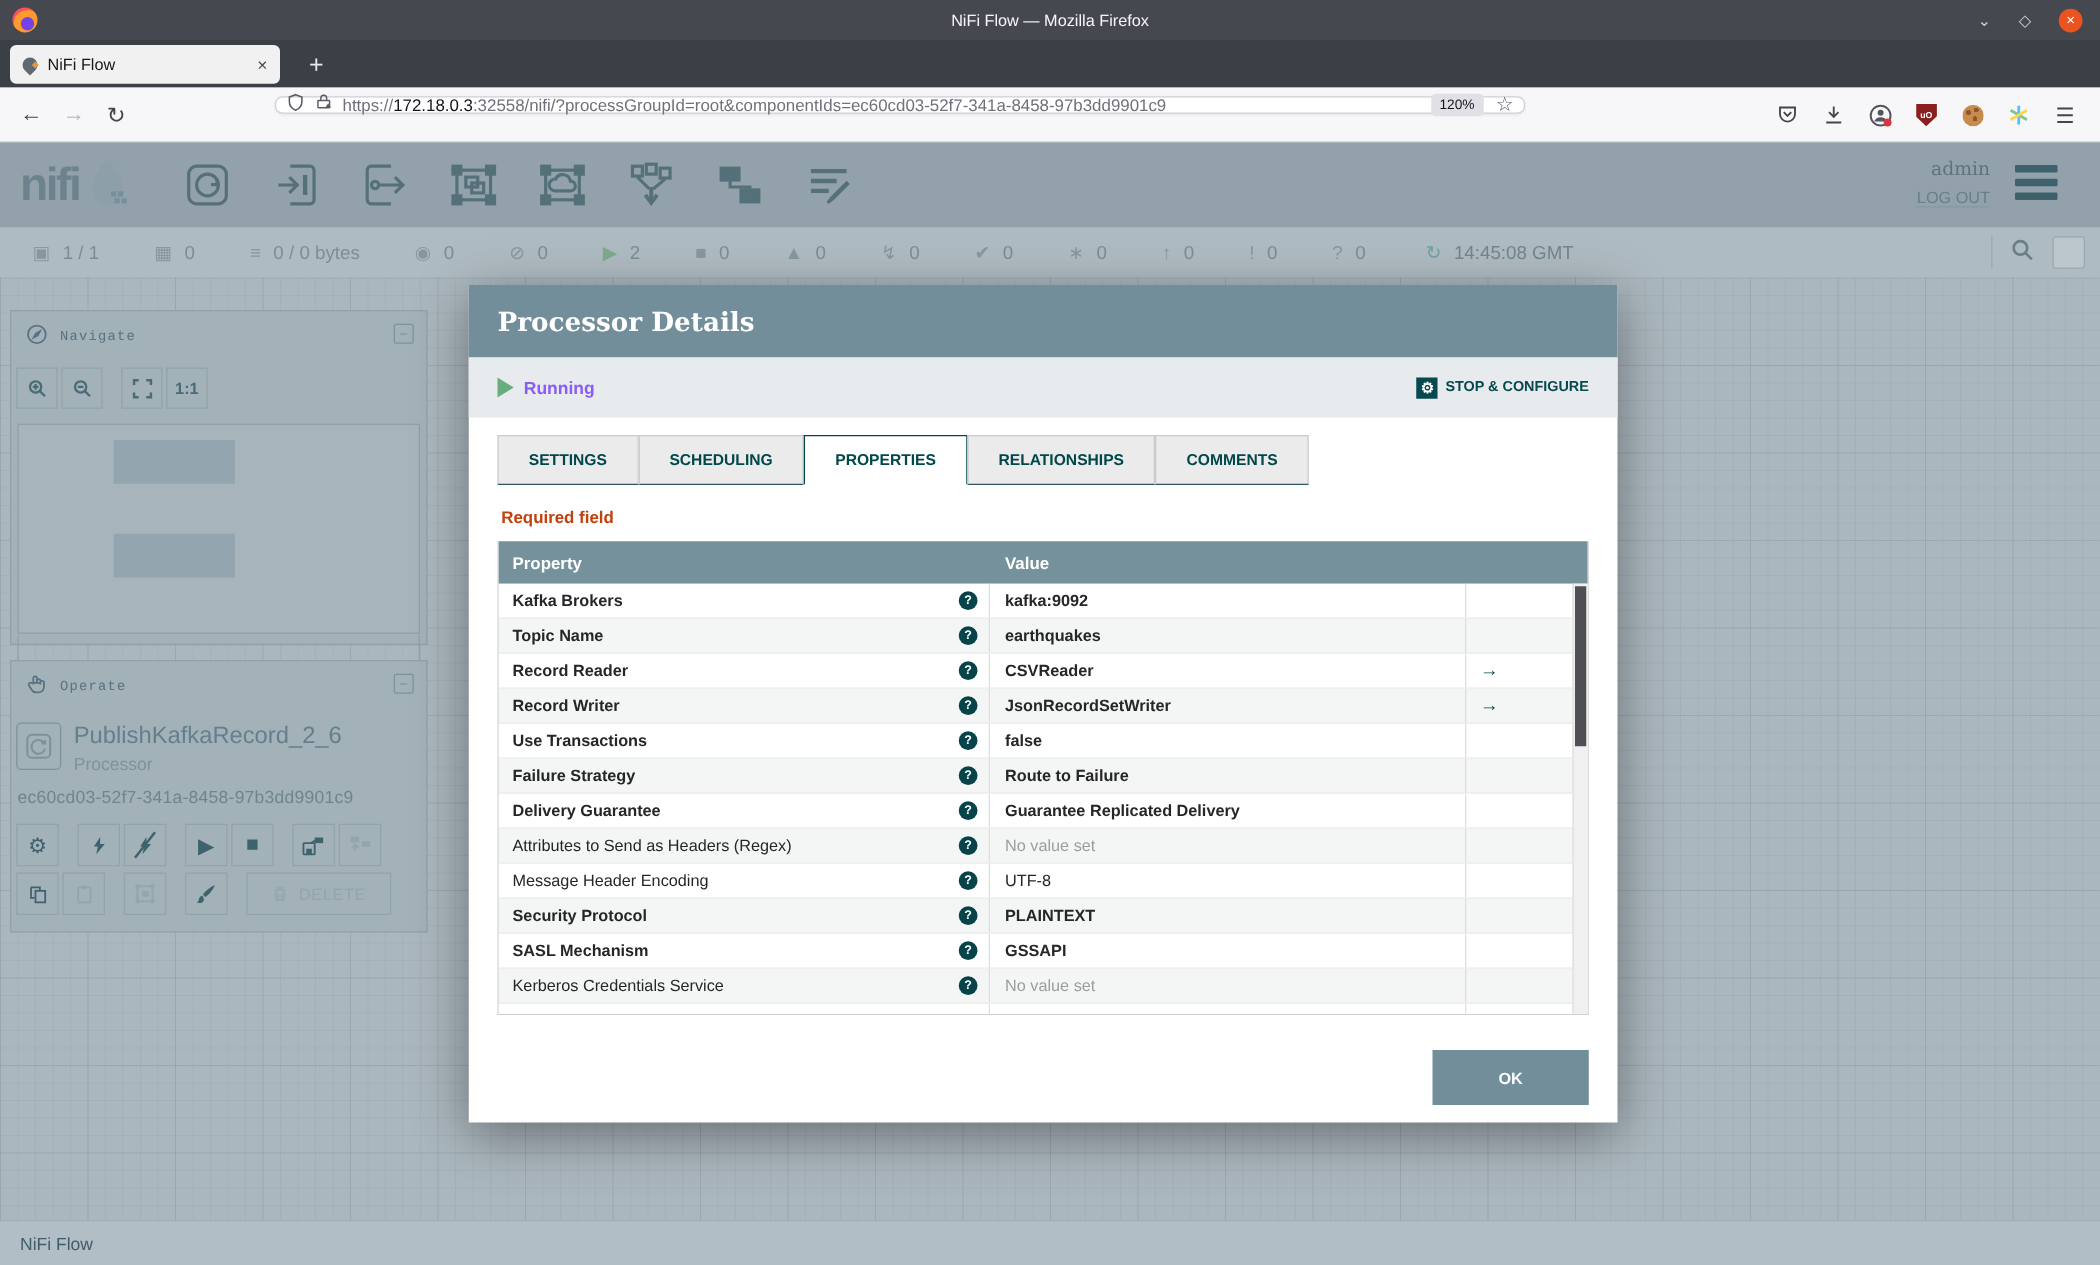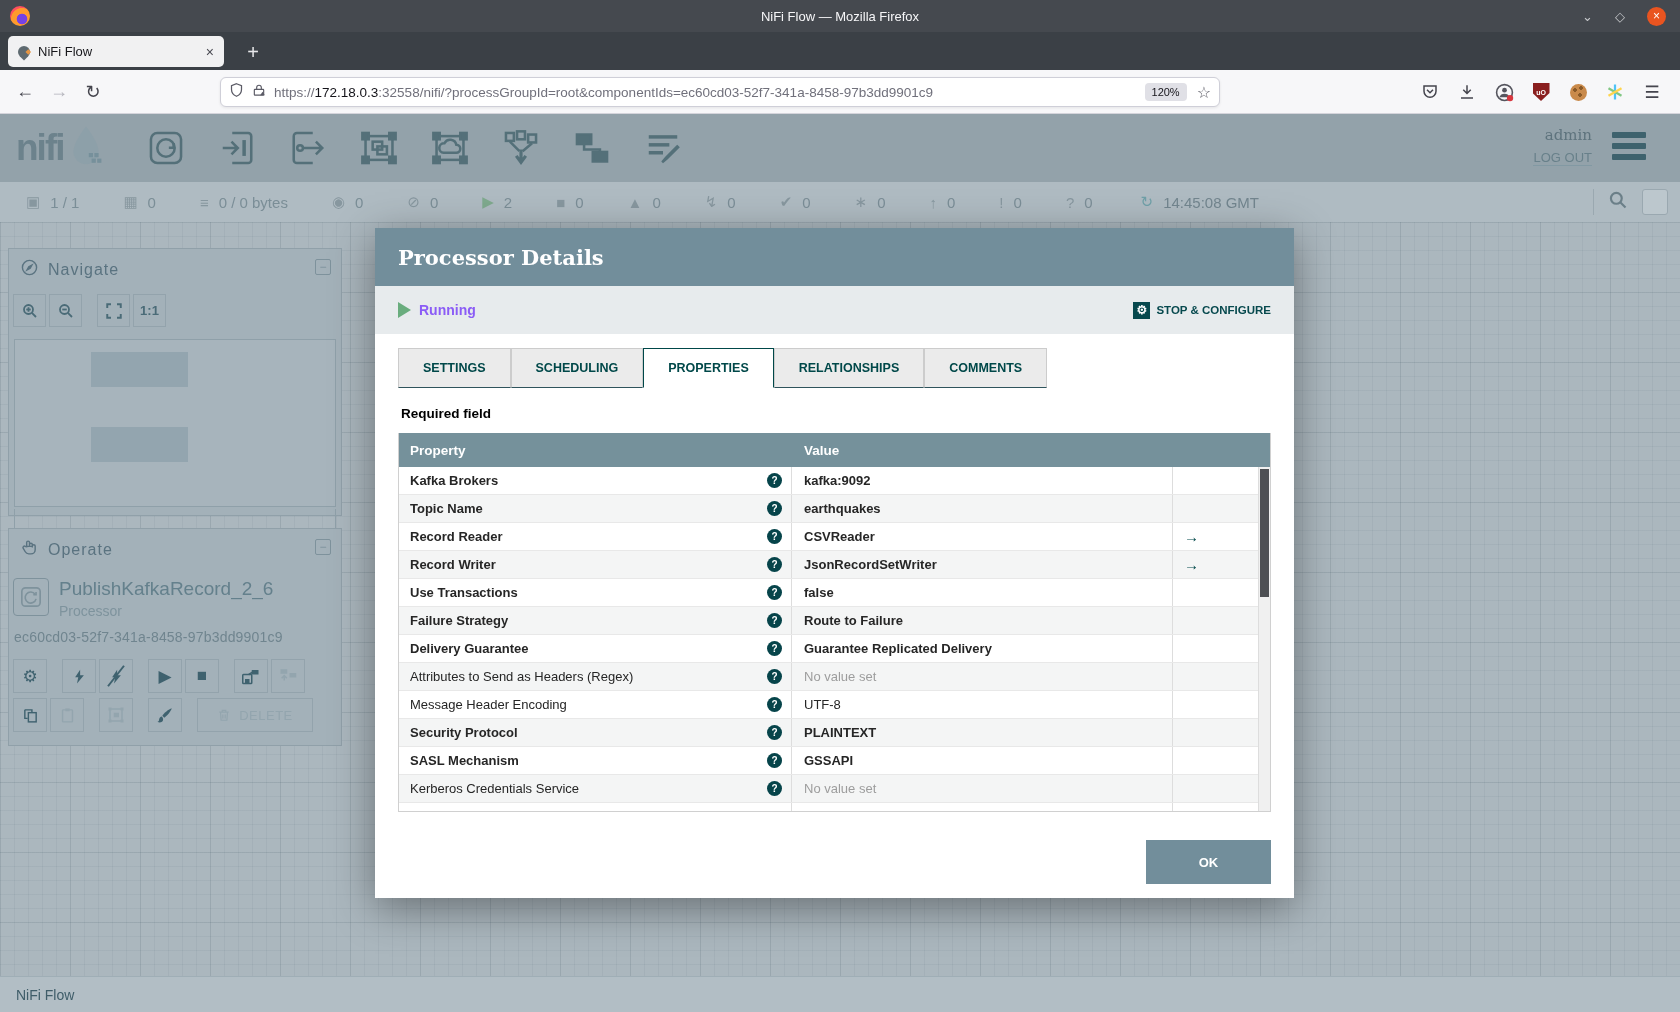--- a/index.html
+++ b/index.html
@@ -29,21 +29,21 @@
                   border-radius:50% 50% 50% 0; transform:rotate(-45deg); position:relative; }
   .favicon-drop::after { content:""; position:absolute; right:1px; bottom:1px; width:4px; height:4px; background:#E59543; }
   .newtab { position:absolute; left:240px; top:7px; width:26px; height:26px; color:#E8E8EA;
             font-size:20px; display:flex; align-items:center; justify-content:center; border-radius:4px; }
 
   
   .navbar { left:0; top:70px; width:1680px; height:44px; background:#F7F7F9;
             border-bottom:1px solid #D4D4DB; display:flex; align-items:center; }
   .nav-glyph { font-size:18px; color:#45454E; width:34px; text-align:center; }
   .nav-glyph.disabled { color:#B5B5BD; }
-  .urlbar { position:absolute; left:220px; top:7px; width:1000px; height:30px; background:#fff;
+  .urlbar { position:absolute; left:220px; top:7px; width:1000px; height:14px; background:#fff;
             border:1px solid #CFCFD8; border-radius:6px; box-shadow:0 1px 3px rgba(0,0,0,.08);
             display:flex; align-items:center; padding:0 8px; }
   .url-text { font-size:13.5px; margin-left:8px; white-space:nowrap; overflow:hidden; flex:1; }
   .url-scheme, .url-rest { color:#70707B; }
   .url-host { color:#15141A; }
   .zoom-chip { background:#E0E0E6; border-radius:4px; font-size:11px; color:#15141A;
                padding:3px 7px; margin-right:10px; }
   .star { font-size:16px; color:#5A5A64; }
   .ext-row { position:absolute; right:18px; top:0; height:44px; display:flex; align-items:center; gap:17px; }
   .ext { width:20px; height:20px; display:flex; align-items:center; justify-content:center; }
@@ -84,21 +84,21 @@
     background-image:
       linear-gradient(to right, rgba(70,90,100,.10) 1px, transparent 1px),
       linear-gradient(to bottom, rgba(70,90,100,.10) 1px, transparent 1px),
       linear-gradient(to right, rgba(70,90,100,.07) 1px, transparent 1px),
       linear-gradient(to bottom, rgba(70,90,100,.07) 1px, transparent 1px);
     background-size:70px 70px, 70px 70px, 14px 14px, 14px 14px; }
 
   
   .panel { position:absolute; background:#A3B1B9; border:1px solid #90A0A9; }
   .panel-head { display:flex; align-items:center; gap:10px; padding:10px 12px;
-                font-family:Liberation Sans, sans-serif; font-size:16px; letter-spacing:1px; color:#5A7380; }
+                font-family:Liberation Mono, monospace; font-size:11px; letter-spacing:1px; color:#5A7380; }
   .panel-collapse { position:absolute; right:10px; top:10px; width:16px; height:16px;
                     border:1px solid #7E929C; border-radius:2px; color:#7E929C; font-size:12px;
                     display:flex; align-items:center; justify-content:center; }
   .nav-buttons { display:flex; gap:3px; padding:0 4px; margin-top:4px; }
   .sq-btn { width:33px; height:33px; border:1px solid #93A3AC; display:flex; align-items:center;
             justify-content:center; color:#4A6B77; }
   .sq-btn.spaced { margin-left:12px; }
   .minimap { position:absolute; left:5px; right:5px; top:90px; height:168px;
              border:1px solid #8FA0A9; background:#A7B4BC; }
   .mini-rect { position:absolute; width:97px; height:35px; background:#93A5AF; }
@@ -138,21 +138,21 @@
   .run-label { font-size:14px; font-weight:bold; color:#8b5cf6; }
   .stopcfg { display:flex; align-items:center; gap:6px; font-size:11.5px; font-weight:bold; color:#07494E; }
   .gear-badge { width:17px; height:17px; background:#07494E; color:#fff; font-size:12px;
                 display:flex; align-items:center; justify-content:center; }
   .dlg-body { padding:14px 23px 0 23px; position:relative; }
   .tabs { display:flex; }
   .tab { height:40px; display:flex; align-items:center; justify-content:center;
          font-size:12.5px; font-weight:bold; color:#004849; background:#EBEBEB;
          border:1px solid #CCCCCC; border-bottom:1px solid #2F545C; padding:0 24px; }
   .tab.active { background:#fff; border:1px solid #004849; border-bottom:1px solid #fff; }
-  .required-label { font-size:13.5px; font-weight:bold; color:#000000; margin:18px 0 12px 3px; }
+  .required-label { font-size:13.5px; font-weight:bold; color:#c2410c; margin:18px 0 12px 3px; }
   .ptable { border:1px solid #D0D0D0; border-top:none; position:relative; }
   .pt-head { display:flex; height:34px; background:#75919B; color:#fff; font-size:13.5px;
              font-weight:bold; align-items:center; }
   .pt-col-prop { width:393px; padding-left:11px; }
   .pt-col-val  { width:381px; padding-left:12px; }
   .pt-rows { position:relative; }
   .pt-row { display:flex; height:28px; align-items:center; background:#fff; border-bottom:1px solid #E8E8E8; }
   .pt-row.alt { background:#F4F5F5; }
   .pt-row.partial { height:8px; overflow:hidden; border-bottom:none; }
   .cell-prop { width:393px; display:flex; align-items:center; padding-left:11px; height:100%;

